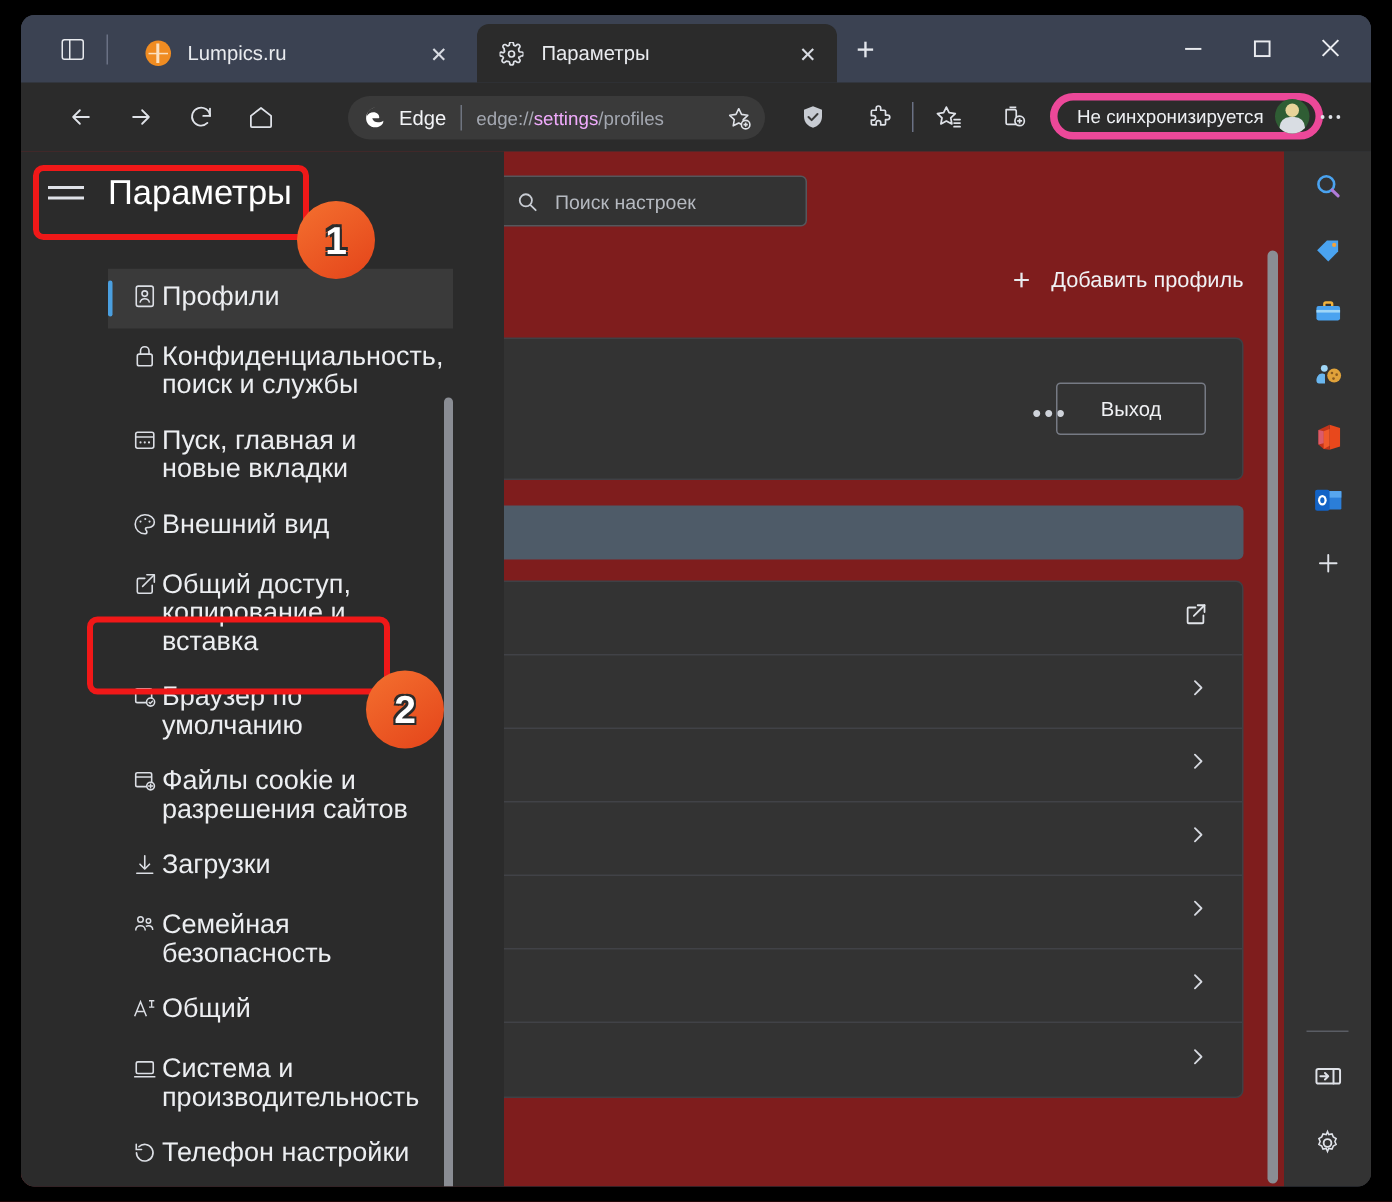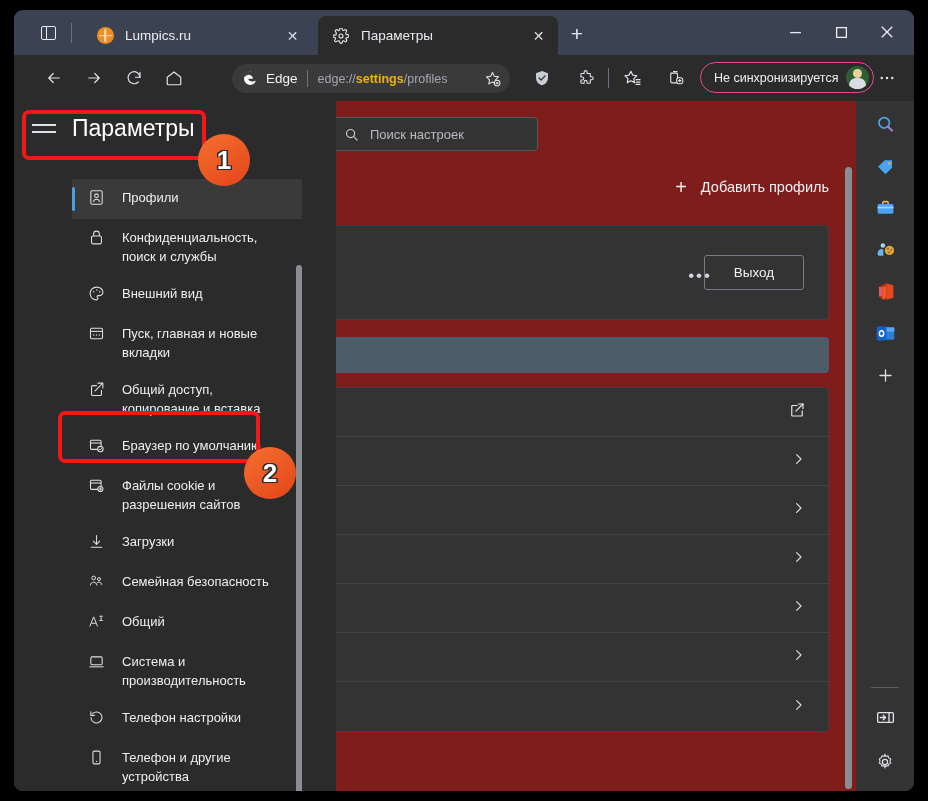--- a/index.html
+++ b/index.html
@@ -71,24 +71,24 @@
   }
   .omnibox{
     position:absolute; left:218px; top:9px; width:278px; height:29px;
     background:#3a3a3a; border-radius:15px; display:flex; align-items:center;
     cursor:text;
   }
   .edge-logo{ margin-left:11px; width:17px;height:17px; flex:0 0 17px; }
   .edge-word{ margin-left:6px; font-size:13.5px; color:#f2f3f6; }
   .omni-sep{ margin-left:9px; width:1px; height:17px; background:#6f7480; }
   .urltext{ margin-left:10px; font-size:12.5px; color:#a3a7b0; white-space:nowrap; }
-  .urltext b{ color:#eab308; font-weight:700; }
+  .urltext b{ color:#f0abfc; font-weight:400; }
   .fav-add{ position:absolute; right:9px; top:6px; width:17px;height:17px; cursor:pointer; }
   .sync-pill{
-    position:absolute; left:686px; top:7px; height:31px; border:1px solid #ec4899;
+    position:absolute; left:686px; top:7px; height:31px; border:5px solid #ec4899;
     border-radius:16px; display:flex; align-items:center; padding:0 4px 0 13px; cursor:pointer;
   }
   .sync-pill span{ font-size:12.5px; color:#eef0f3; white-space:nowrap; }
   .avatar{
     margin-left:8px; width:23px;height:23px;border-radius:50%;
     background:#2f5d34; overflow:hidden; position:relative; flex:0 0 23px;
   }
   .avatar:before{ content:""; position:absolute; left:7px; top:3px; width:9px;height:9px;
      border-radius:50%; background:#e8d49a; }
   .avatar:after{ content:""; position:absolute; left:3px; top:12px; width:17px;height:13px;
@@ -154,21 +154,21 @@
     position:relative; display:flex; align-items:flex-start; padding:9px 12px 9px 0;
     cursor:pointer; min-height:40px;
   }
   .navitem.sel{ background:#3a3a3a; }
   .navitem.sel:before{
     content:""; position:absolute; left:0; top:8px; bottom:8px; width:3px;
     background:#4a9fe0; border-radius:2px;
   }
   .navitem .nicon{ margin-left:14px; width:20px; flex:0 0 20px; display:flex;
       justify-content:center; color:#dcdfe5; padding-top:1px; }
-  .navitem .nlabel{ margin-left:16px; font-size:13px; line-height:19px; color:#eceef1; }
+  .navitem .nlabel{ margin-left:2px; font-size:18px; line-height:19px; color:#eceef1; }
 
   .navscroll{ position:absolute; right:0px; top:86px; width:6px; height:540px;
       background:#8a8d94; border-radius:3px; }
 
   
   .rail{ position:absolute; right:0; top:0; bottom:0; width:58px; background:#333333; }
   .railbtn{ position:absolute; left:13px; width:32px;height:32px;
      display:flex;align-items:center;justify-content:center; cursor:pointer; }
   .rail-div{ position:absolute; left:15px; right:15px; height:1px; background:#5a5d64; }
 
@@ -438,40 +438,40 @@
                 <rect x="5" y="10" width="14" height="11" rx="1.8"></rect>
                 <path d="M8 10V7a4 4 0 018 0v3"></path>
               </svg>
           </span>
           <span class="nlabel">Конфиденциальность, поиск и службы</span>
         </div>
 
         <div class="navitem">
           <span class="nicon">
             <svg width="17" height="17" viewBox="0 0 24 24" fill="none" stroke="#dcdfe5" stroke-width="1.5">
-                <path d="M12 3a9 9 0 000 18c1.4 0 2-.9 2-1.8 0-1.5-1.3-1.6-1.3-2.7 0-.9.8-1.5 1.8-1.5H16a5 5 0 005-5c0-4-4-7-9-7z"></path>
-                <circle cx="8" cy="9.5" r="1" fill="#dcdfe5" stroke="none"></circle>
-                <circle cx="12.5" cy="7" r="1" fill="#dcdfe5" stroke="none"></circle>
-                <circle cx="16.5" cy="9.5" r="1" fill="#dcdfe5" stroke="none"></circle>
-              </svg>
-          </span>
-          <span class="nlabel">Внешний вид</span>
-        </div>
-
-        <div class="navitem">
-          <span class="nicon">
-            <svg width="17" height="17" viewBox="0 0 24 24" fill="none" stroke="#dcdfe5" stroke-width="1.5">
                 <rect x="3.5" y="4.5" width="17" height="15" rx="1.8"></rect>
                 <path d="M3.5 9h17"></path>
                 <circle cx="8" cy="14" r="1" fill="#dcdfe5" stroke="none"></circle>
                 <circle cx="12" cy="14" r="1" fill="#dcdfe5" stroke="none"></circle>
                 <circle cx="16" cy="14" r="1" fill="#dcdfe5" stroke="none"></circle>
               </svg>
           </span>
           <span class="nlabel">Пуск, главная и новые вкладки</span>
+        </div>
+
+        <div class="navitem">
+          <span class="nicon">
+            <svg width="17" height="17" viewBox="0 0 24 24" fill="none" stroke="#dcdfe5" stroke-width="1.5">
+                <path d="M12 3a9 9 0 000 18c1.4 0 2-.9 2-1.8 0-1.5-1.3-1.6-1.3-2.7 0-.9.8-1.5 1.8-1.5H16a5 5 0 005-5c0-4-4-7-9-7z"></path>
+                <circle cx="8" cy="9.5" r="1" fill="#dcdfe5" stroke="none"></circle>
+                <circle cx="12.5" cy="7" r="1" fill="#dcdfe5" stroke="none"></circle>
+                <circle cx="16.5" cy="9.5" r="1" fill="#dcdfe5" stroke="none"></circle>
+              </svg>
+          </span>
+          <span class="nlabel">Внешний вид</span>
         </div>
 
         <div class="navitem">
           <span class="nicon">
             <svg width="17" height="17" viewBox="0 0 24 24" fill="none" stroke="#dcdfe5" stroke-width="1.5" stroke-linecap="round" stroke-linejoin="round">
                 <path d="M19 13v6a1.5 1.5 0 01-1.5 1.5h-11A1.5 1.5 0 015 19V8a1.5 1.5 0 011.5-1.5H12"></path>
                 <path d="M14 3h7v7"></path>
                 <path d="M10 14L20.5 3.5"></path>
               </svg>
           </span>

